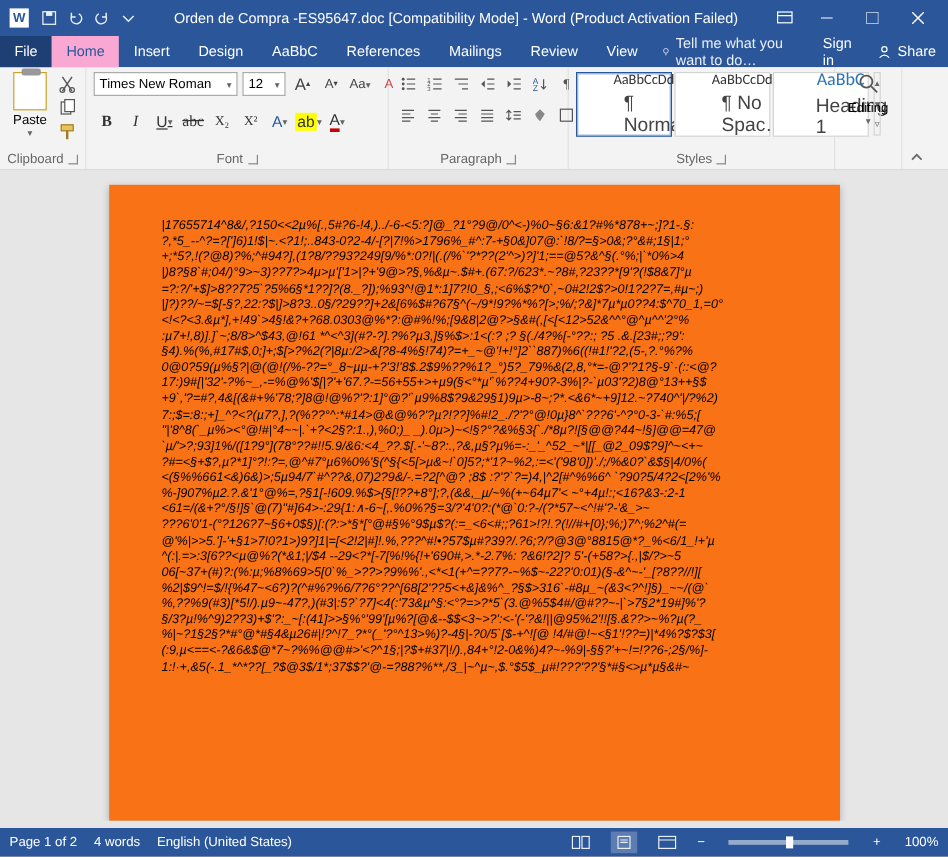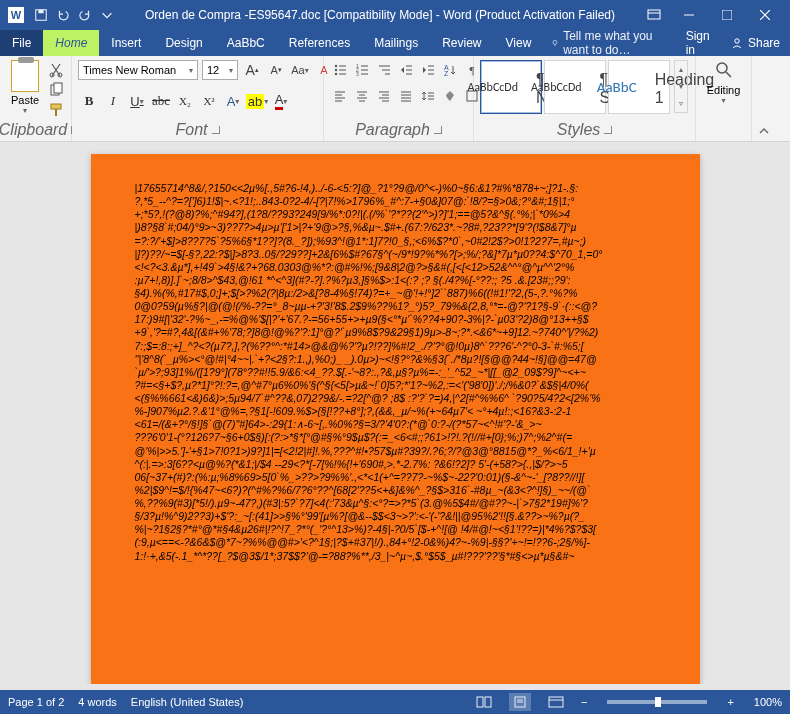--- a/index.html
+++ b/index.html
@@ -11,52 +11,52 @@
 .titlebar .qat { display: flex; gap: 8px; margin-left: 4px; }
 .titlebar .qat-icon { width: 14px; height: 14px; opacity: 0.9; cursor: pointer; }
 .titlebar .title-text { flex: 1; text-align: center; font-size: 12px; white-space: nowrap; overflow: hidden; }
 .titlebar .win-controls { display: flex; gap: 4px; }
 .titlebar .win-btn { width: 34px; height: 24px; display: flex; align-items: center; justify-content: center; cursor: pointer; }
 
 
 .menubar { height: 26px; background: #2b579a; display: flex; align-items: stretch; color: #fff; font-size: 12px; }
 .menubar .tab { padding: 0 12px; display: flex; align-items: center; cursor: pointer; }
 .menubar .tab.file { background: #1e3f73; }
-.menubar .tab.active { background: #bef264; color: #2b579a; font-style: italic; }
+.menubar .tab.active { background: #f9a8d4; color: #2b579a; }
 .menubar .spacer { flex: 1; }
 .menubar .tellme { display: flex; align-items: center; gap: 4px; opacity: 0.9; padding: 0 8px; }
 .menubar .bulb { width: 12px; height: 12px; }
 .menubar .signin { padding: 0 10px; display: flex; align-items: center; cursor: pointer; }
 .menubar .share { padding: 0 10px; display: flex; align-items: center; gap: 4px; cursor: pointer; }
 
 
 .ribbon { height: 86px; background: #f3f3f3; border-bottom: 1px solid #d4d4d4; display: flex; font-size: 11px; }
 .group { border-right: 1px solid #e1e1e1; padding: 4px 6px 2px 6px; display: flex; flex-direction: column; }
 .group-body { flex: 1; display: flex; align-items: flex-start; gap: 4px; }
-.group-label { color: #666; font-size: 16px; padding-top: 2px; display: flex; justify-content: center; align-items: center; gap: 4px; font-style: italic; }
+.group-label { color: #666; font-size: 11px; padding-top: 2px; display: flex; justify-content: center; align-items: center; gap: 4px; }
 .dialog-launcher { width: 8px; height: 8px; border: 1px solid #888; border-top: none; border-left: none; cursor: pointer; }
 
 .clip-big { width: 38px; display: flex; flex-direction: column; align-items: center; cursor: pointer; }
 .paste-icon { width: 28px; height: 32px; background: #fff; border: 1px solid #c9a227; position: relative; }
 .paste-icon::before { content:""; position:absolute; top:-4px; left:6px; width:16px; height:6px; background:#999; border-radius:2px; }
 .clip-small { display: flex; flex-direction: column; gap: 4px; padding-top: 2px; }
 .small-icon { width: 16px; height: 16px; cursor: pointer; }
 
 .font-top { display: flex; gap: 4px; align-items: center; }
 .font-name { width: 120px; height: 20px; border: 1px solid #ababab; background: #fff; font-size: 11px; padding: 0 4px; display: flex; align-items: center; justify-content: space-between; cursor: pointer; }
 .font-size { width: 36px; height: 20px; border: 1px solid #ababab; background: #fff; font-size: 11px; padding: 0 4px; display: flex; align-items: center; justify-content: space-between; cursor: pointer; }
 .font-btn { width: 20px; height: 20px; display: flex; align-items: center; justify-content: center; cursor: pointer; color: #444; }
 .font-bottom { display: flex; gap: 2px; margin-top: 6px; }
 .fb { width: 22px; height: 22px; display: flex; align-items: center; justify-content: center; cursor: pointer; font-family: "Times New Roman", serif; font-size: 13px; color: #333; }
 
 .para-row { display: flex; gap: 2px; }
 .pbtn { width: 20px; height: 20px; cursor: pointer; display:flex; align-items:center; justify-content:center; }
 
 .style-gallery { display: flex; gap: 2px; }
-.style-item { width: 62px; height: 54px; border: 1px solid #d4d4d4; background: #fff; display: flex; flex-direction: row; align-items: center; justify-content: center; font-size: 10px; cursor: pointer; padding-left: 33px; }
+.style-item { width: 80px; height: 54px; border: 1px solid #d4d4d4; background: #fff; display: flex; flex-direction: column; align-items: center; justify-content: center; font-size: 10px; cursor: pointer; padding-left: 33px; }
 .style-item.selected { border: 1px solid #2b579a; box-shadow: inset 0 0 0 1px #a3bde3; }
 .style-preview { font-family: Calibri, sans-serif; color: #333; font-size: 12px; }
 .style-name { color: #444; margin-top: 4px; font-size: 16px; margin-left: 18px; }
 .gallery-more { width: 14px; display: flex; flex-direction: column; justify-content: space-between; border: 1px solid #d4d4d4; }
 .gallery-more div { height: 17px; cursor: pointer; display:flex; align-items:center; justify-content:center; }
 
 .editing { width: 54px; display:flex; flex-direction:column; align-items:center; cursor:pointer; }
 .find-icon { width: 20px; height: 20px; }
 
 .collapse-ribbon { width: 24px; display: flex; align-items: flex-end; justify-content: center; padding-bottom: 4px; cursor: pointer; }

